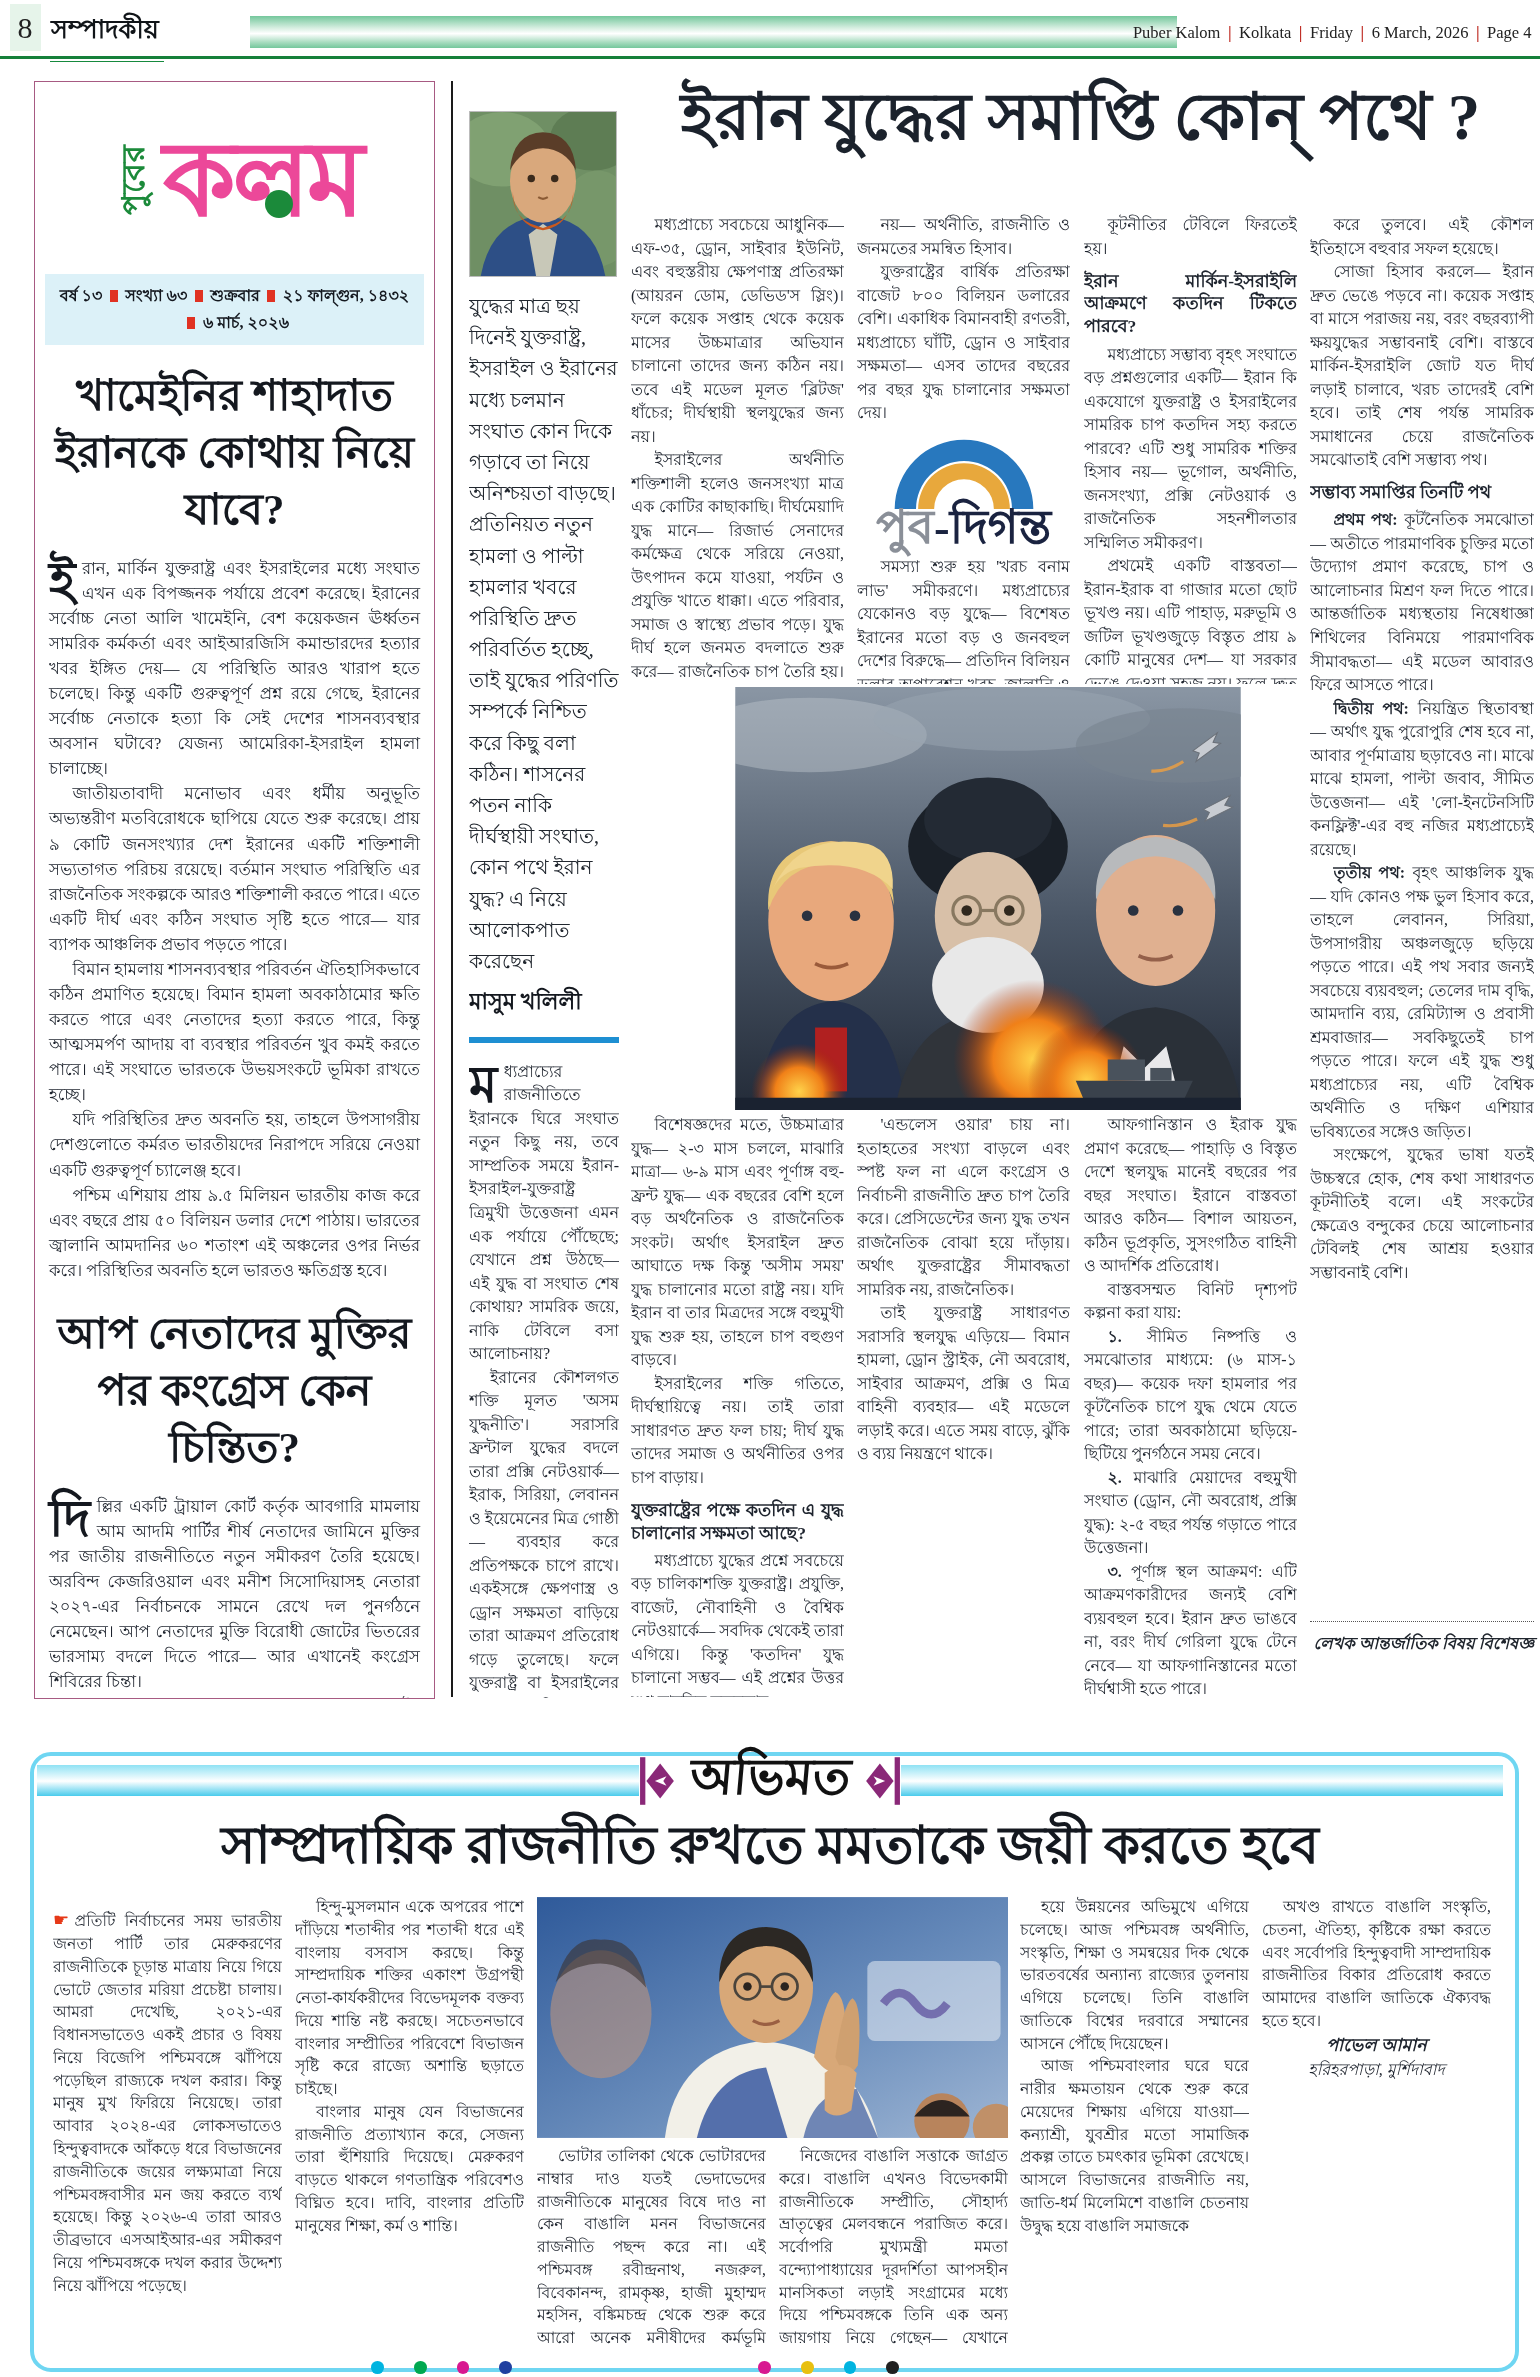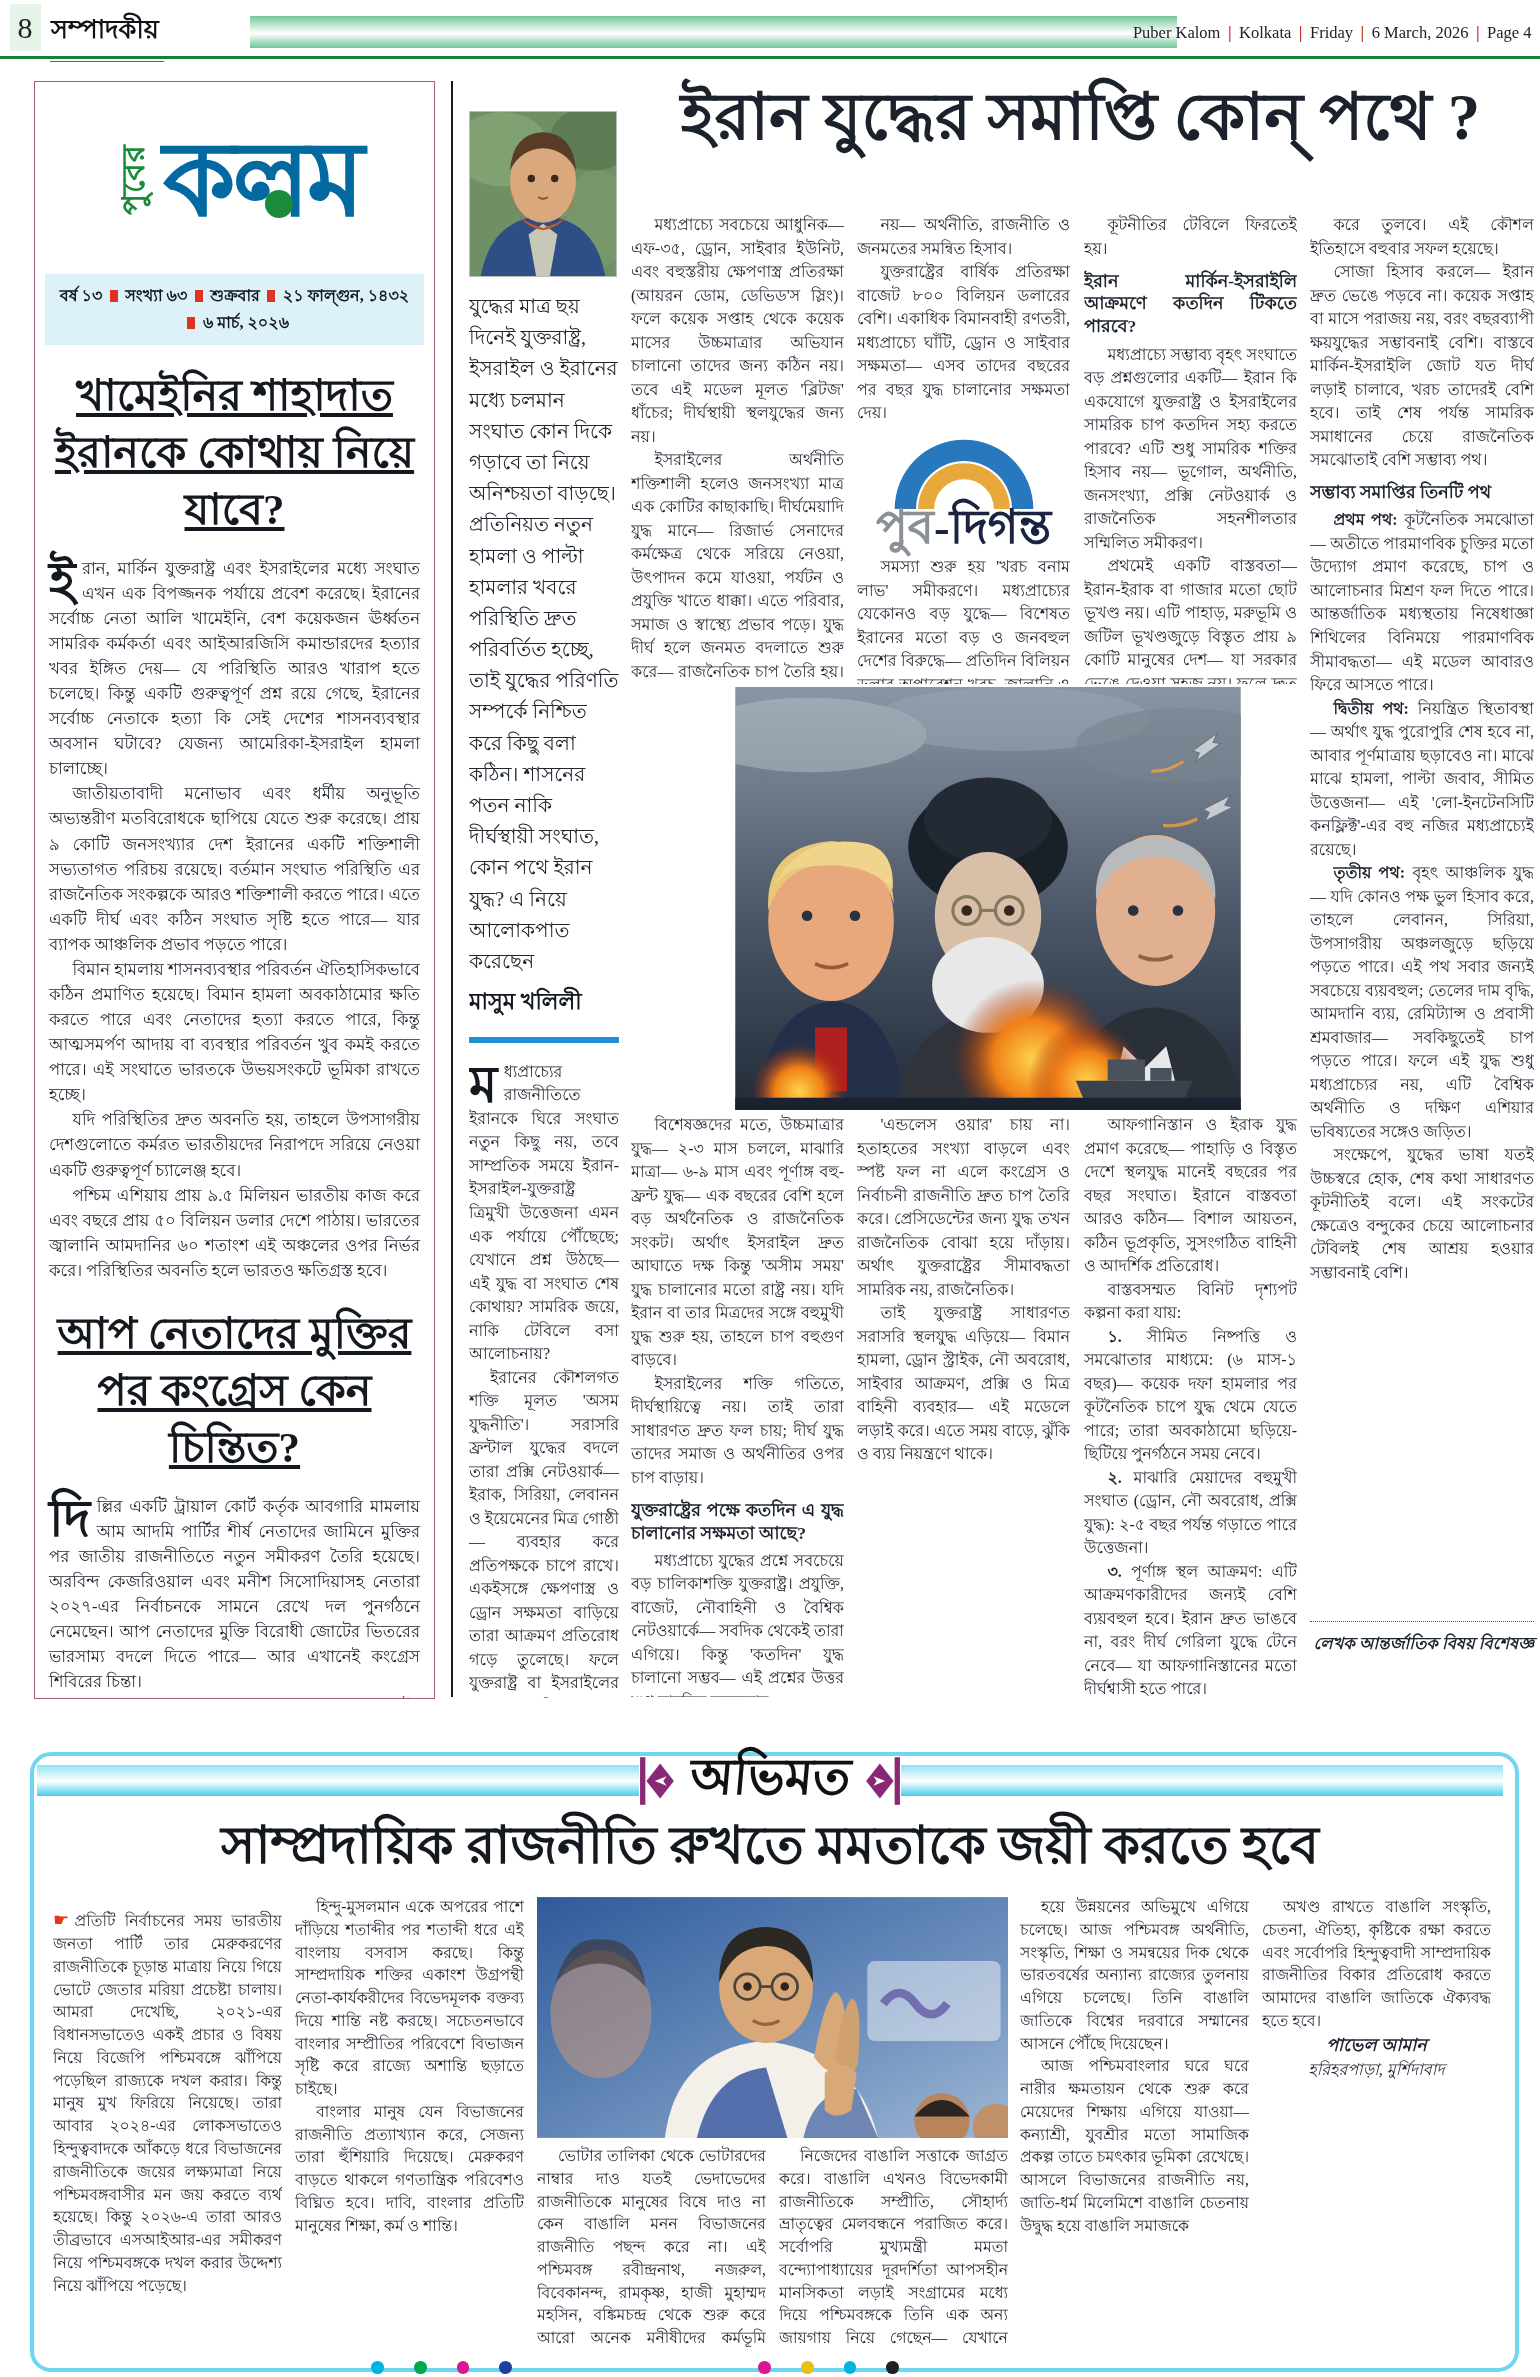--- a/index.html
+++ b/index.html
@@ -14,28 +14,28 @@
      background:linear-gradient(180deg,#74c79c 0%,#d8efe2 38%,#ffffff 55%,#a8dcc0 82%,#74c79c 100%);}
   #paper-info{position:absolute;right:8.5px;top:23.4px;font-size:16.5px;color:#222;white-space:nowrap;}
   #paper-info .hseg+.hseg::before{content:"|";color:#c03028;margin:0 7.5px;font-weight:bold;}
   #header-rule{position:absolute;left:0;top:56px;width:1540px;height:2.7px;background:#15803a;}
   
   #left-block{position:absolute;left:34px;top:81px;width:399px;height:1616px;border:1.6px solid #a75a82;
      background:#fff;overflow:hidden;}
   .brand-row{display:flex;align-items:center;justify-content:center;margin-top:18px;height:160px;}
   .brand-prefix{writing-mode:vertical-rl;transform:rotate(180deg);color:#1b8a3a;font-size:31px;
      font-weight:900;letter-spacing:1.1px;margin-right:3.2px;}
-  .brand-name{position:relative;font-size:104px;font-weight:900;line-height:1;color:#0369a1;letter-spacing:-3.2px;}
+  .brand-name{position:relative;font-size:104px;font-weight:900;line-height:1;color:#ec4899;letter-spacing:-3.2px;}
   .brand-dot{position:absolute;width:28px;height:28px;background:#1b8a3a;border-radius:50%;right:68px;top:62px;}
   .issue-bar{margin:14px 9.6px 0;background:#dcf1f8;padding:8.5px 3.2px;text-align:center;font-weight:bold;
      font-size:16px;color:#14181f;}
   .iseg{white-space:nowrap;}
   .iseg+.iseg::before{content:"";display:inline-block;width:8px;height:11.7px;background:#e03222;
      margin:0 7.5px;vertical-align:-1.1px;}
-  .left-headline{font-size:43px;font-weight:900;text-align:center;line-height:1.32;margin:23.4px 7.5px 17px;color:#14181f;text-decoration:underline;}
+  .left-headline{font-size:43px;font-weight:900;text-align:center;line-height:1.32;margin:23.4px 7.5px 17px;color:#14181f;}
   .left-body{margin:0 14px;font-size:16.5px;line-height:1.52;text-align:justify;}
   
   .col p{margin:0;text-indent:23.4px;}
   .left-body p{margin:0;text-indent:23.4px;}
   .left-body p.t-dc{text-indent:0;}
   .dropcap{float:left;font-weight:bold;font-size:51px;line-height:42px;margin:4.3px 6.4px 0 0;color:#14181f;}
   .t-h{font-weight:bold;text-indent:0 !important;font-size:17.6px;line-height:1.3;margin:9.6px 0 4.3px !important;}
   .t-n b{font-weight:bold;}
   #black-rule{position:absolute;left:451px;top:81px;width:2.1px;height:1616px;background:#1a1a1a;}
   

